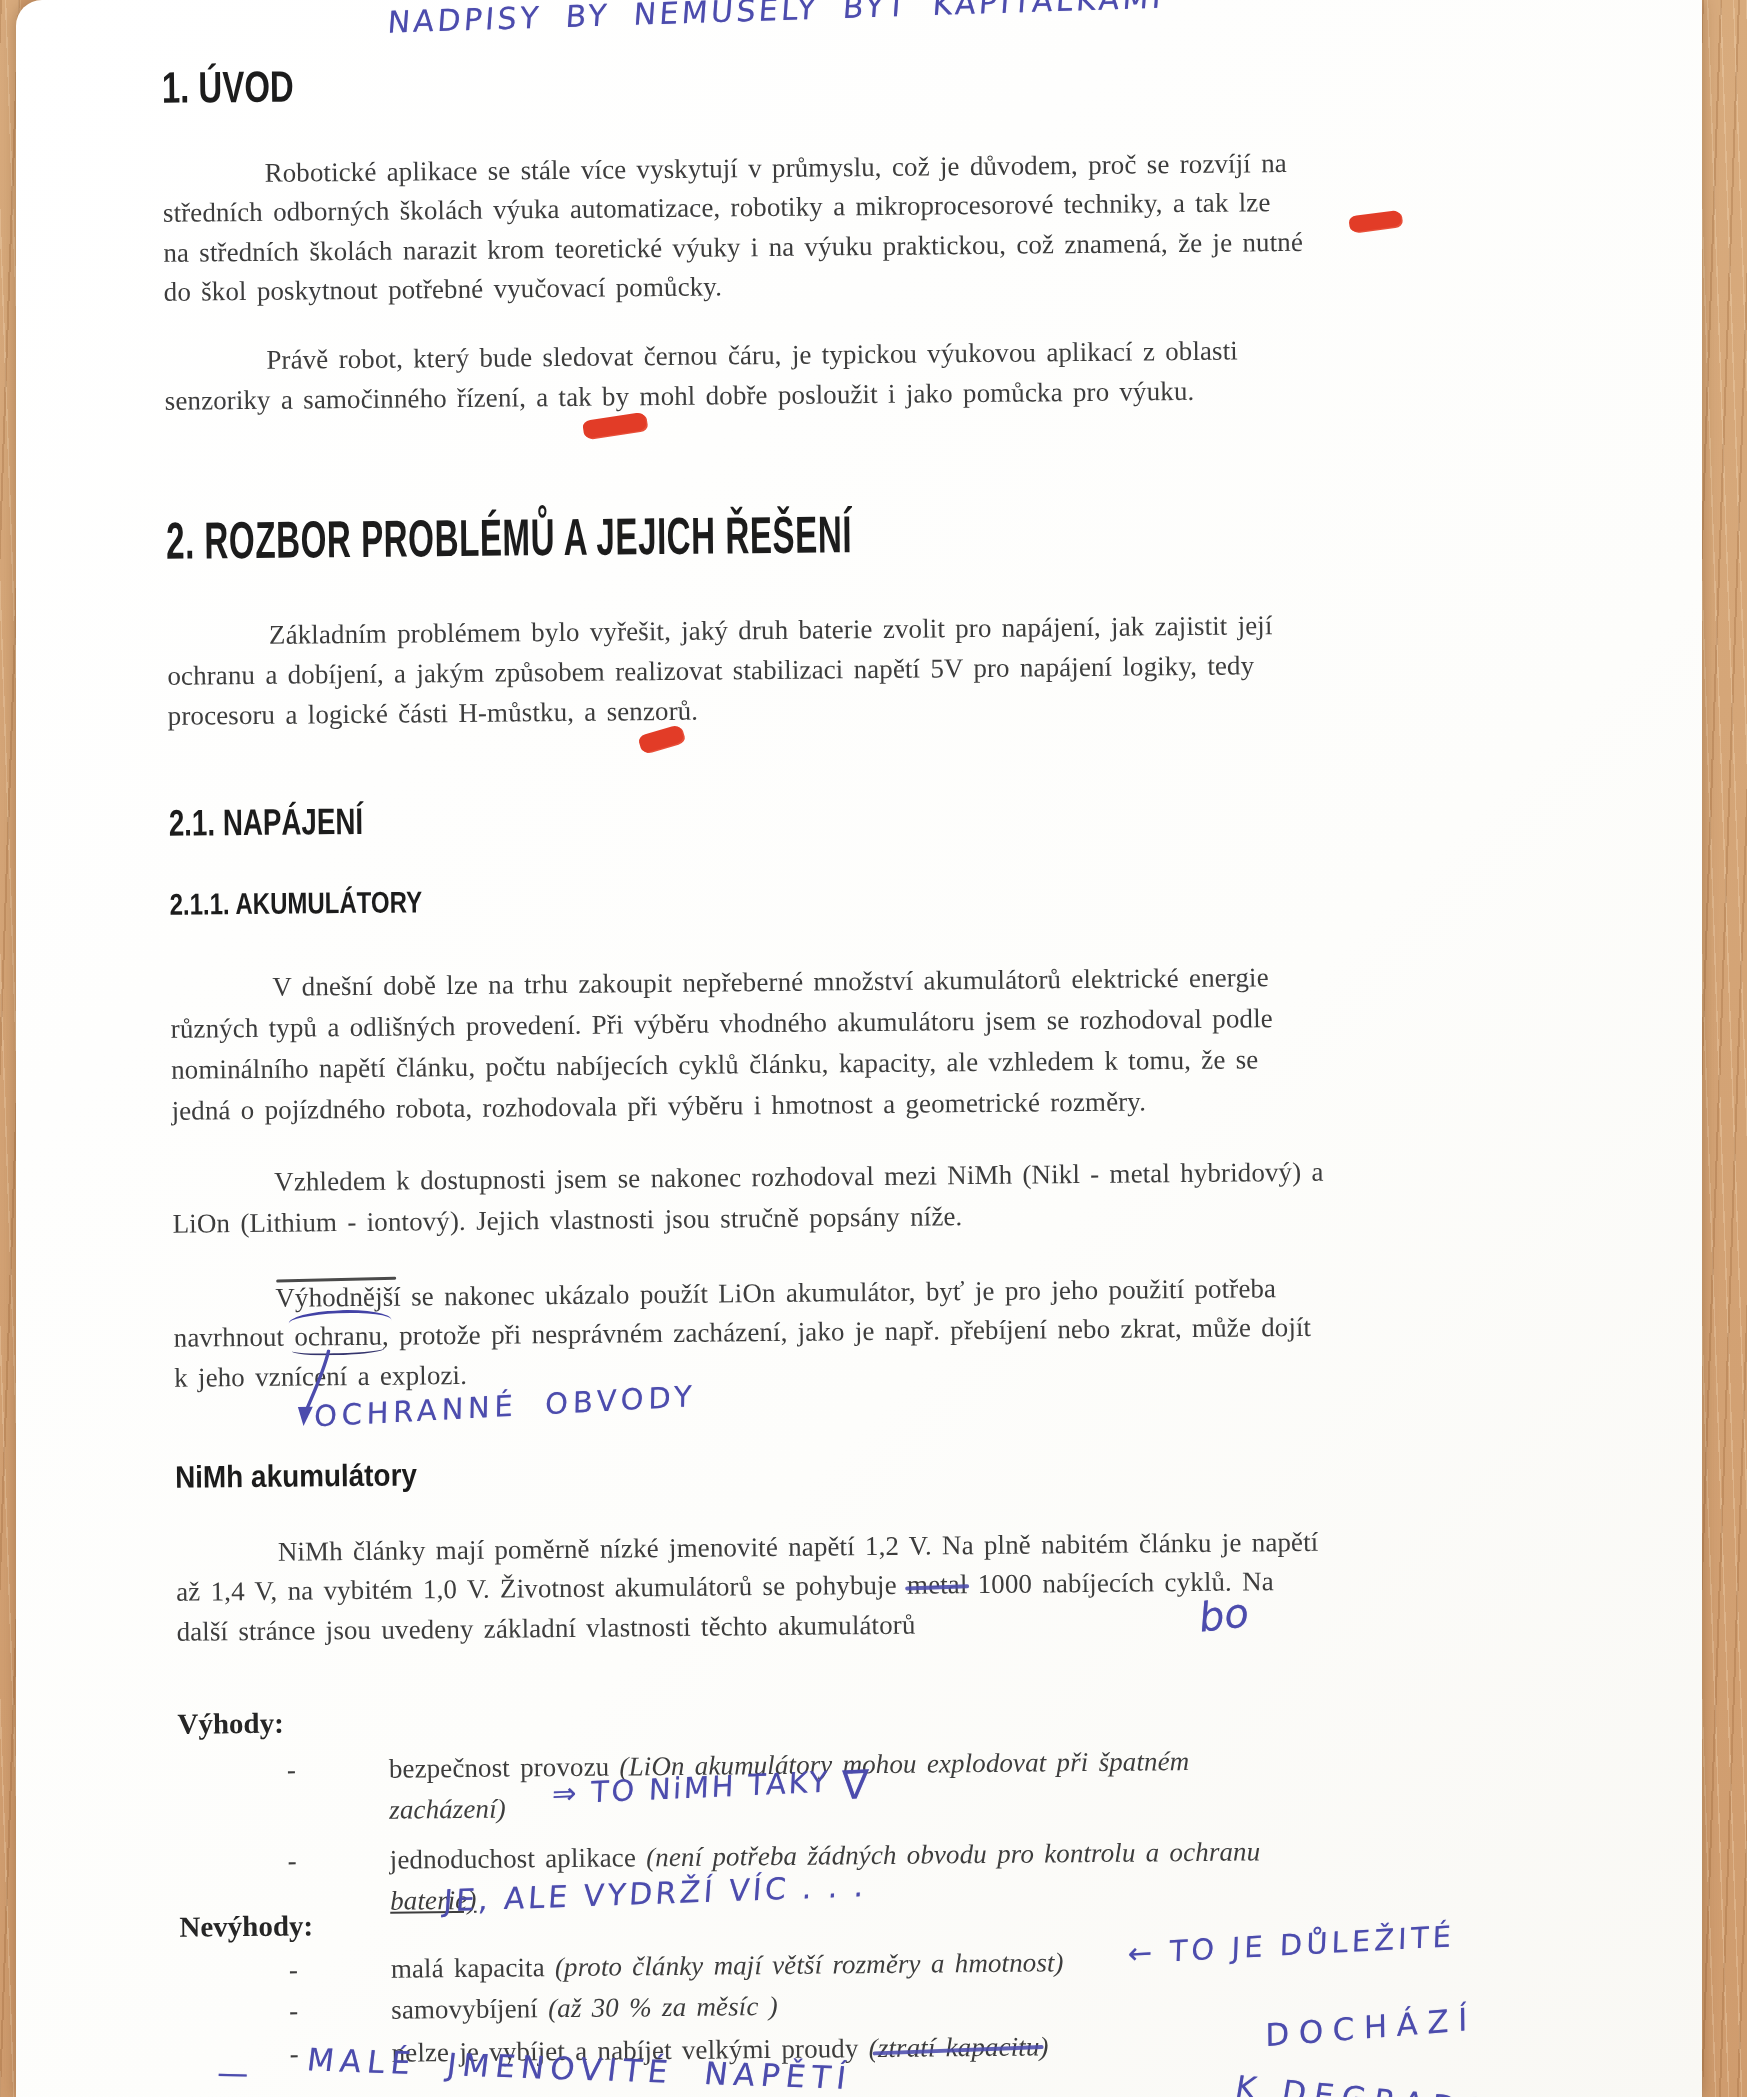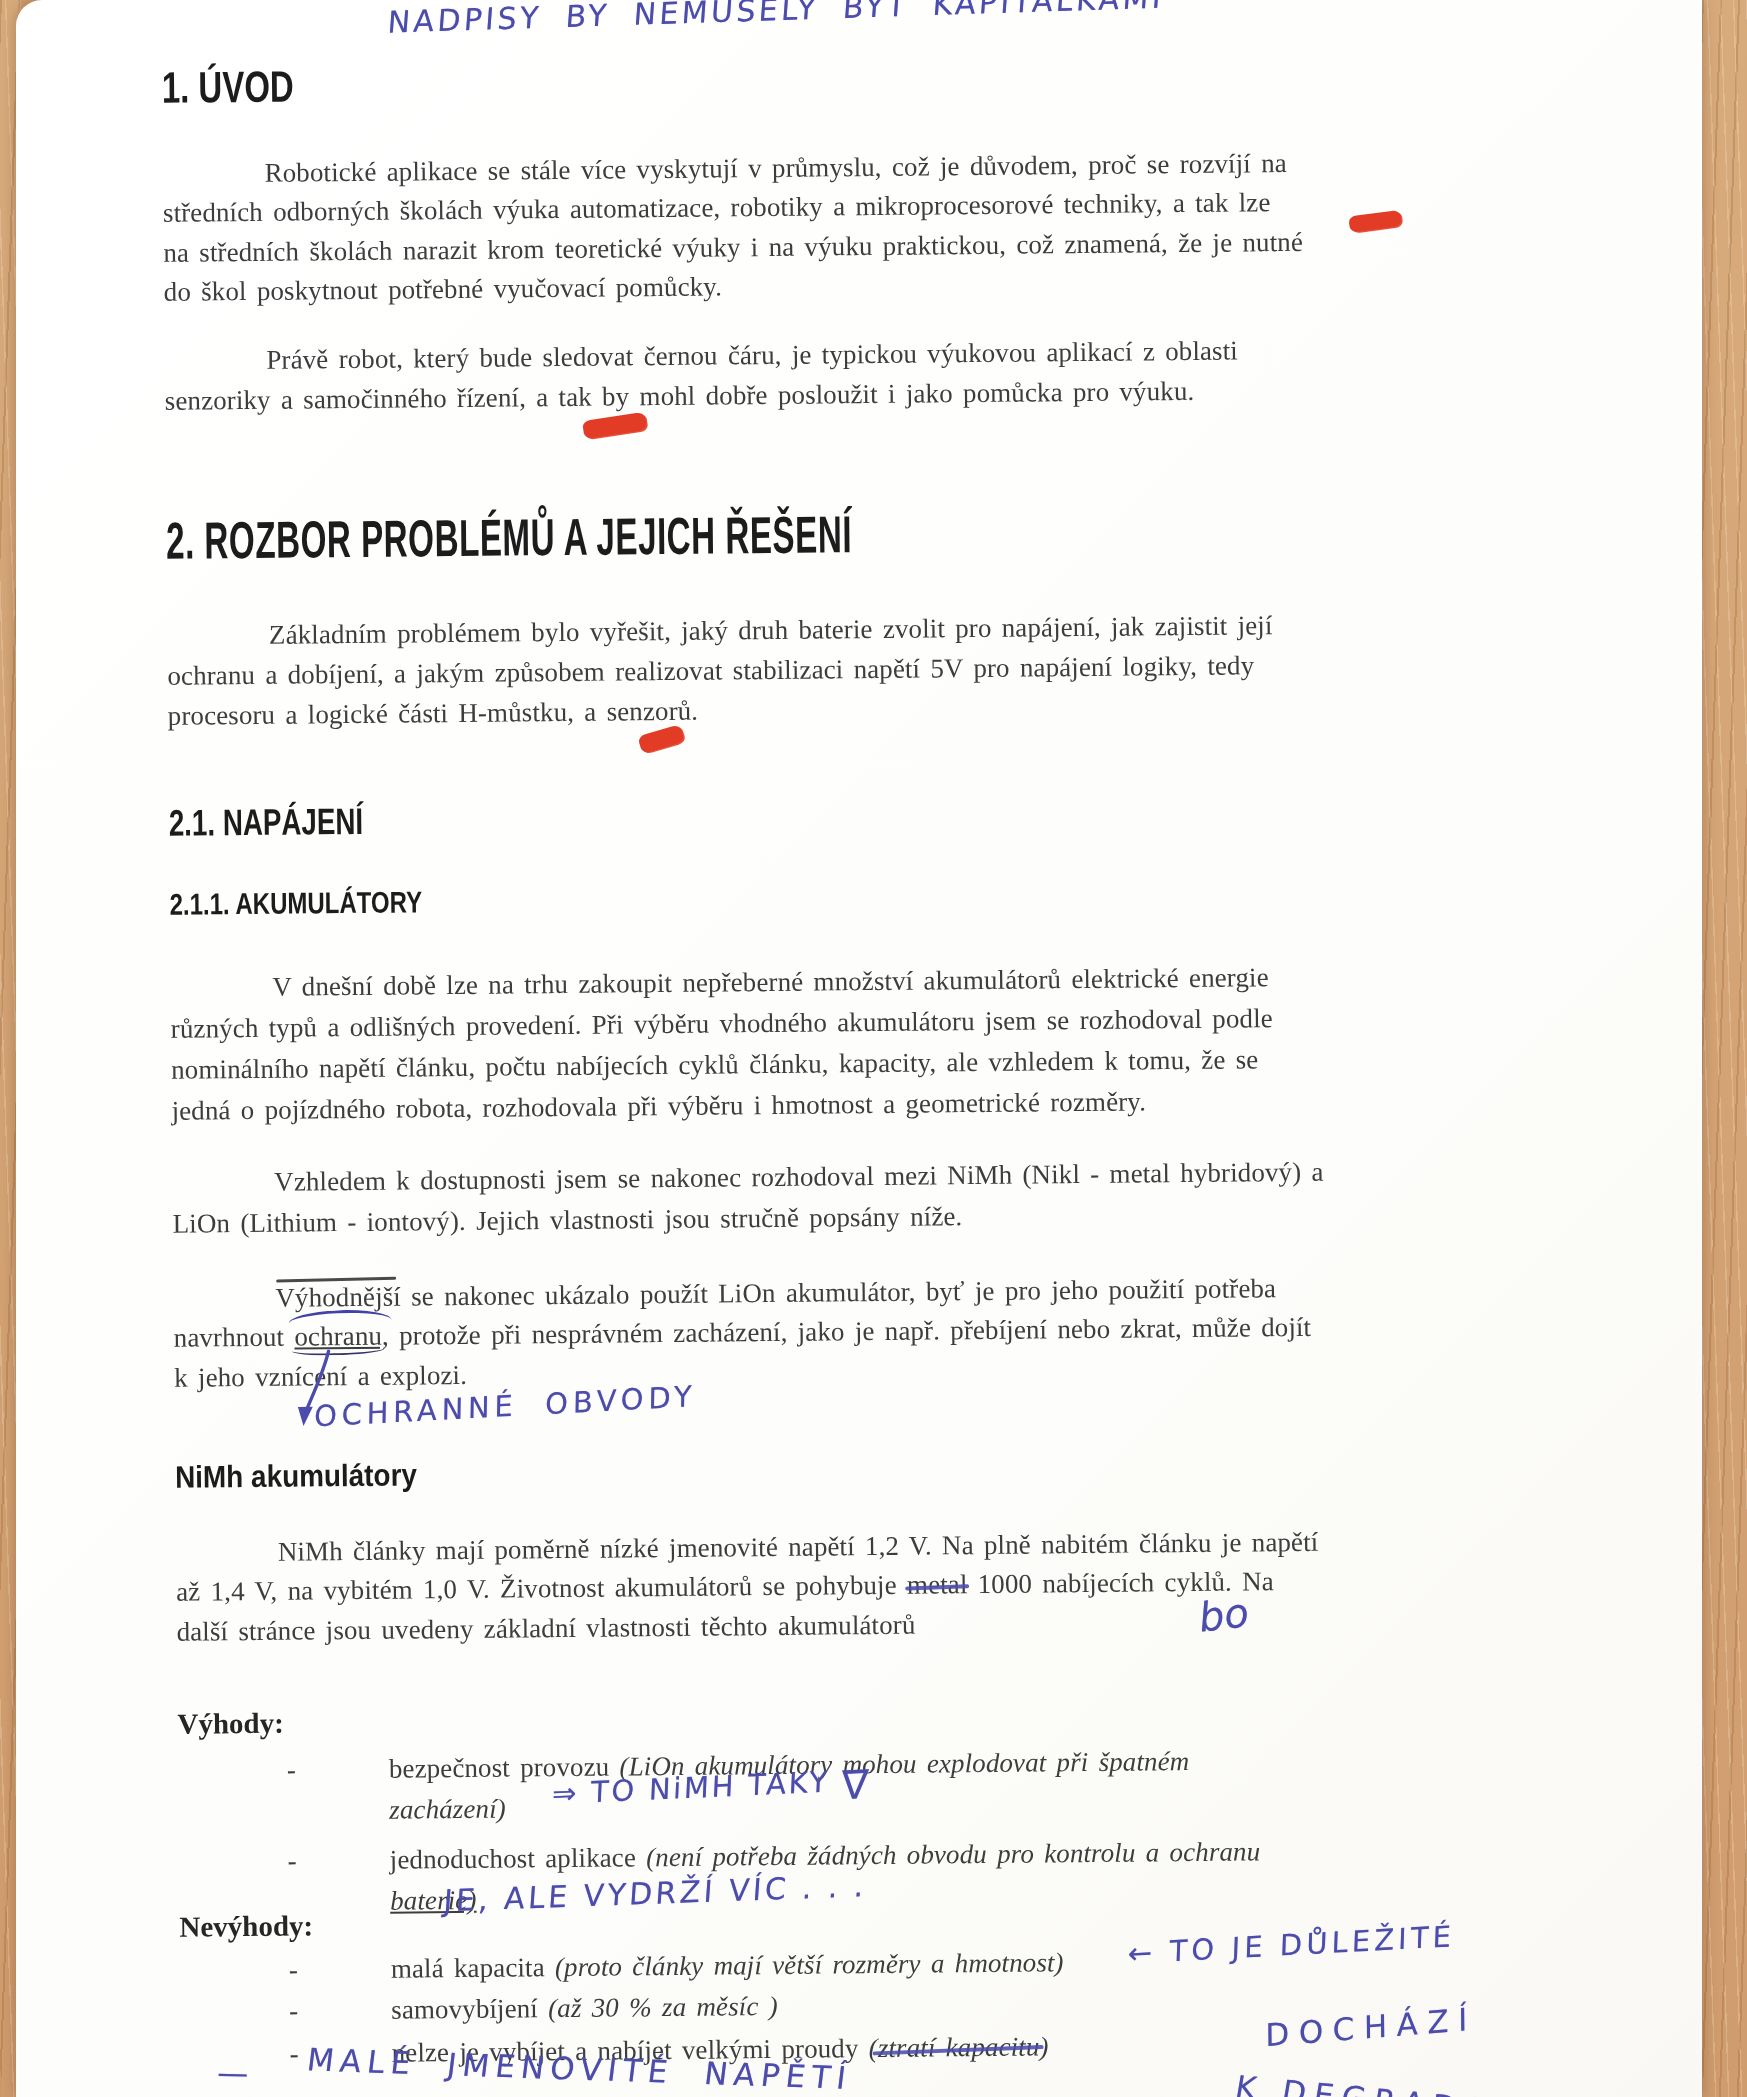--- a/index.html
+++ b/index.html
@@ -34,21 +34,21 @@
   
   .hw{position:absolute;font-family:"DejaVu Sans",sans-serif;color:#4c4cad;
       white-space:nowrap;transform-origin:left top;text-shadow:0 0 0.7px rgba(76,76,173,.55);}
 
   
   .hw-strike{position:relative;display:inline-block;}
   .hw-strike::after{content:"";position:absolute;left:-3%;right:-3%;top:52%;height:4.1px;
       background:#4c4cad;border-radius:2.7px;transform:rotate(-1.6deg);opacity:.88;}
 
   
-  .circled{position:relative;display:inline-block;text-decoration:underline;}
+  .circled{position:relative;display:inline-block;}
   .circled::before{content:"";position:absolute;left:-5.5px;right:-2.7px;top:-11px;height:20.5px;
       border-top:3.4px solid #4343a6;border-radius:55% 60% 20% 30%;transform:rotate(-2deg);}
   .circled::after{content:"";position:absolute;left:-2.7px;right:4.1px;bottom:-2.7px;height:9.6px;
       border-bottom:2.7px solid #35356d;border-radius:0 0 50% 45%;transform:rotate(-1deg);}
 
   
   .overlined{position:relative;display:inline-block;}
   .overlined::before{content:"";position:absolute;left:1.4px;right:4.1px;top:-4.1px;height:2.7px;
       background:#4a4a4a;border-radius:1.4px;transform:rotate(-.8deg);}
 

